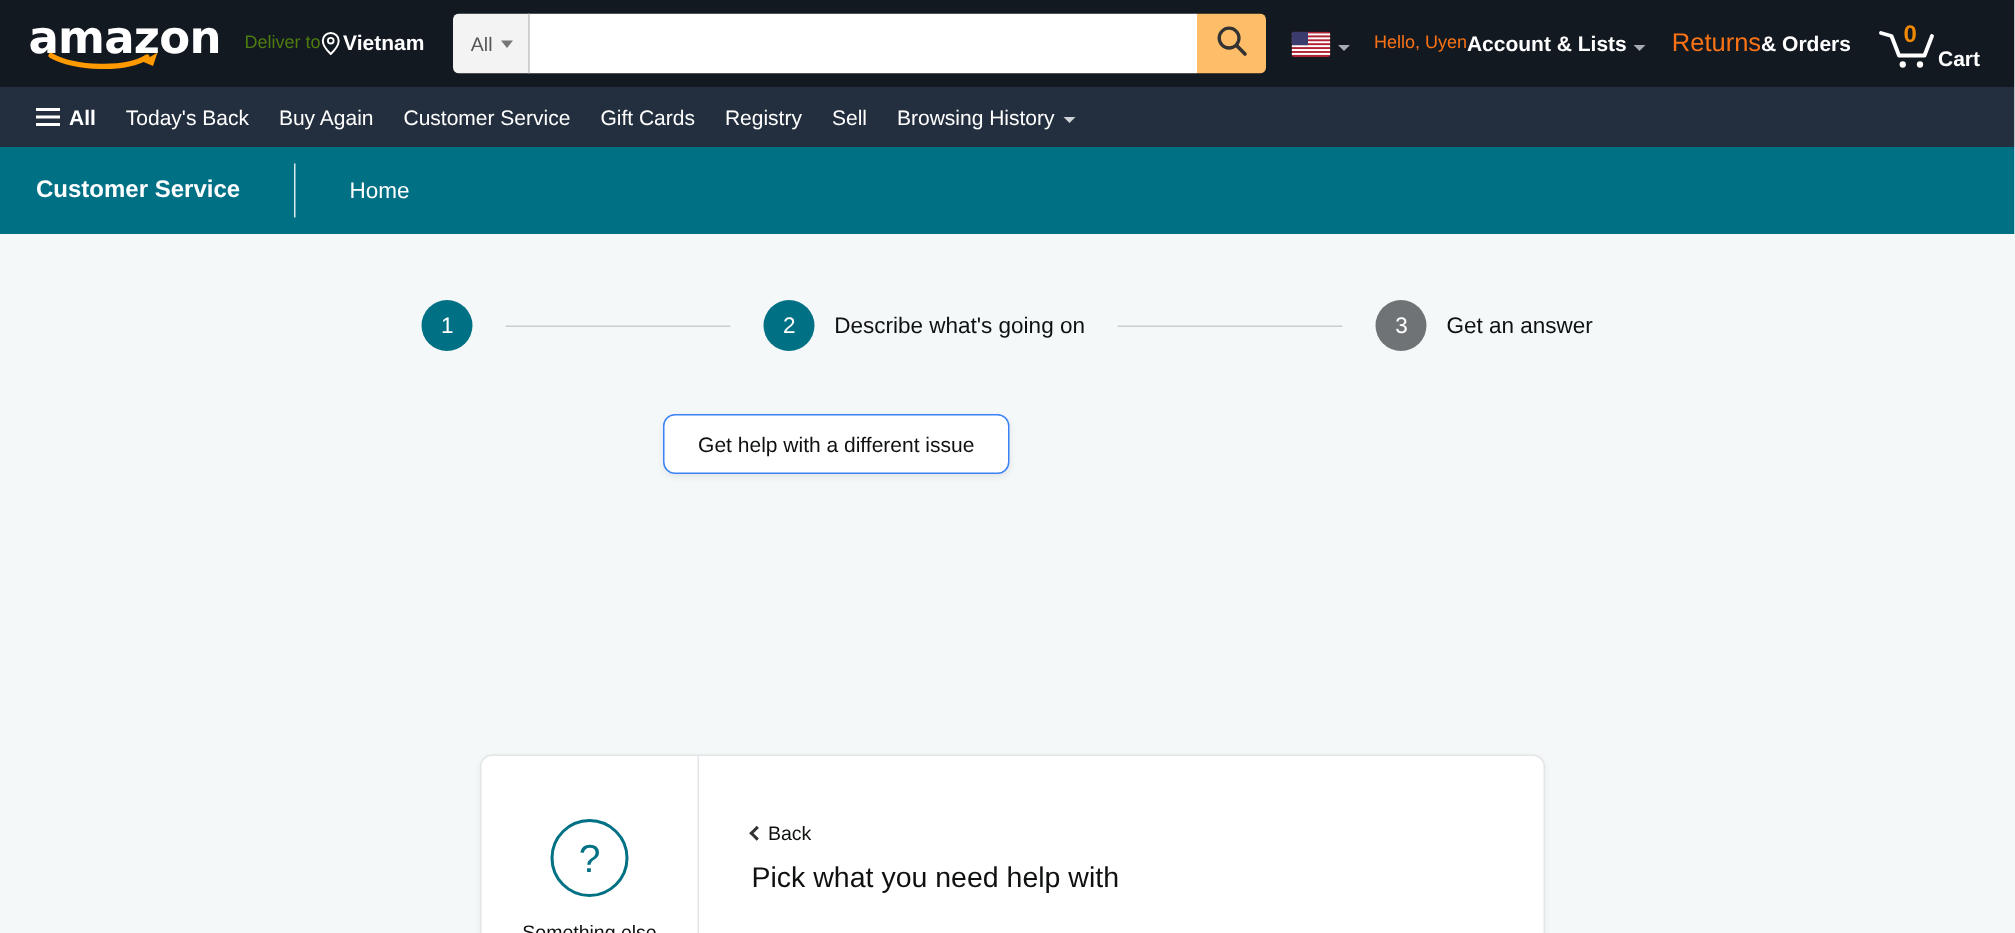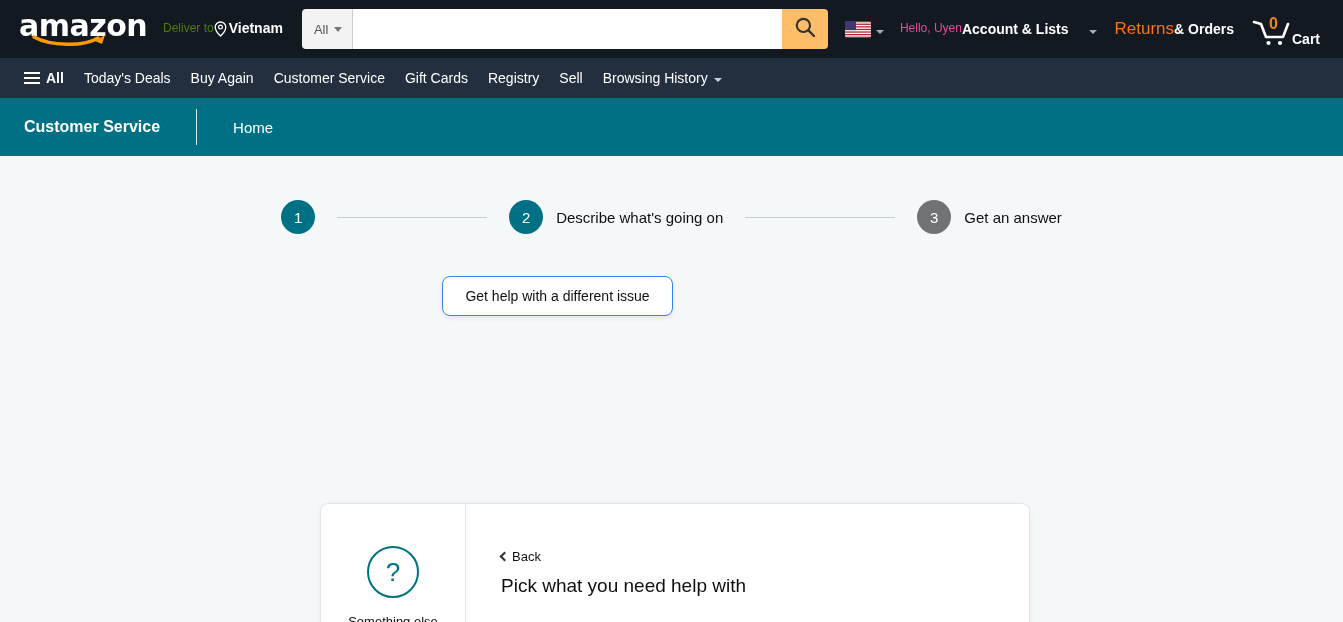--- a/index.html
+++ b/index.html
@@ -111,22 +111,22 @@
   }
   .caret-dn-sm {
     width: 0; height: 0;
     border-left: 4px solid transparent;
     border-right: 4px solid transparent;
     border-top: 4px solid #a7acb2;
     margin-top: 6px;
   }
 
   .acct { line-height: 1.15; }
-  .acct .l1 { font-size: 12px; color: #ec4899; display: block; }
-  .acct .l2row { display: flex; align-items: center; gap: 20px; }
+  .acct .l1 { font-size: 12px; color: #f97316; display: block; }
+  .acct .l2row { display: flex; align-items: center; gap: 4px; }
   .acct .l2 { font-size: 14px; font-weight: bold; color: #fff; }
 
   .returns { line-height: 1.15; }
   .returns .l1 { font-size: 17px; color: #f97316; display: block; }
   .returns .l2 { font-size: 14px; font-weight: bold; color: #fff; display: block; }
 
   .cart { gap: 2px; align-items: flex-end; padding-bottom: 2px; }
   .cart-ico-wrap { position: relative; width: 38px; height: 30px; }
   .cart-count {
     position: absolute;
@@ -413,21 +413,21 @@
 <div class="nav">
   <div class="nav-item nav-all">
     <span class="burger">
         <i></i>
         <i></i>
         <i></i>
       </span>
     <span>All</span>
   </div>
   <div class="nav-item">
-    <span>Today's Deals</span>
+    <span>Today's Back</span>
   </div>
   <div class="nav-item">
     <span>Buy Again</span>
   </div>
   <div class="nav-item">
     <span>Customer Service</span>
   </div>
   <div class="nav-item">
     <span>Gift Cards</span>
   </div>

